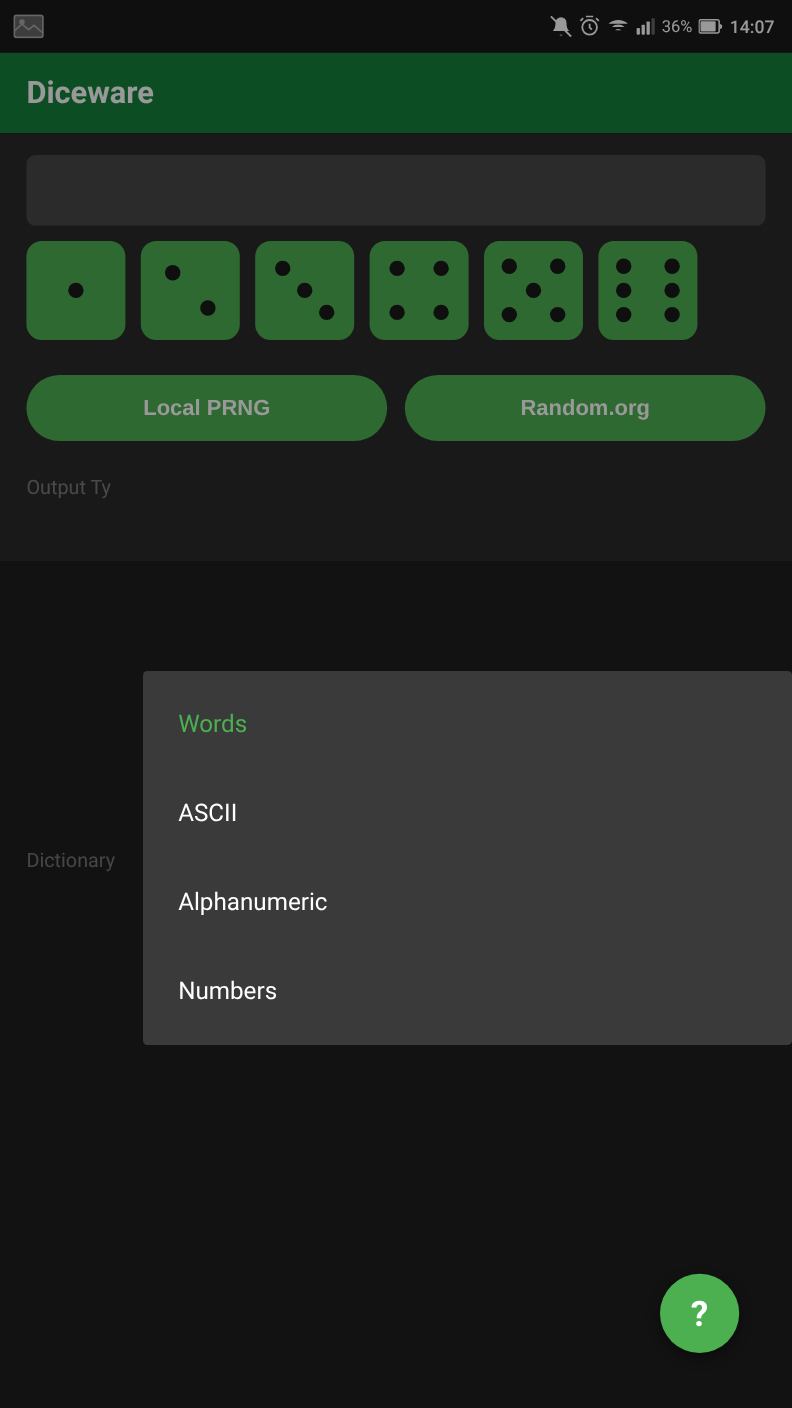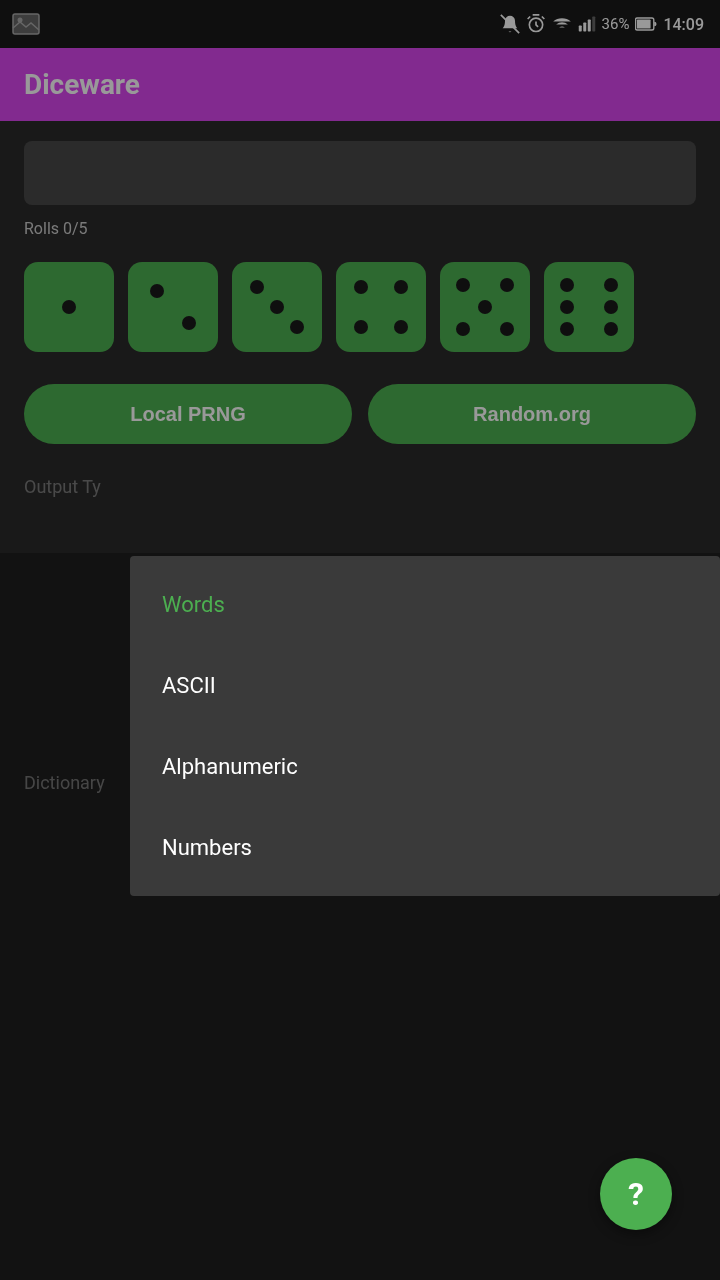--- a/index.html
+++ b/index.html
@@ -37,21 +37,21 @@
     .battery-text {
       font-size: 15px;
     }
     .time-text {
       font-size: 16px;
       font-weight: 500;
     }
 
     
     .app-header {
-      background-color: #d946ef;
+      background-color: #15803d;
       padding: 20px 32px 20px 24px;
     }
     .app-title {
       font-size: 28px;
       font-weight: bold;
       color: #ffffff;
     }
 
     
     .main-content {
@@ -172,21 +172,21 @@
       left: 0;
       width: 720px;
       height: 1280px;
       background: rgba(0,0,0,0.4);
       z-index: 10;
     }
 
     
     .dropdown-menu {
       position: absolute;
-      top: 556px;
+      top: 610px;
       left: 130px;
       width: 590px;
       background-color: #3a3a3a;
       border-radius: 4px;
       z-index: 20;
       padding: 8px 0;
     }
 
     .dropdown-item {
       padding: 28px 32px;
@@ -268,33 +268,32 @@
       <rect x="13" y="6" width="4" height="16" rx="1"></rect>
       <rect x="19" y="2" width="4" height="20" rx="1" fill="#666"></rect>
     </svg>
     <span class="battery-text">36%</span>
 
     <svg width="22" height="14" viewBox="0 0 24 14" fill="none">
       <rect x="0.5" y="0.5" width="20" height="13" rx="2" stroke="white" stroke-width="1.5"></rect>
       <rect x="2" y="2" width="15" height="10" rx="1" fill="white"></rect>
       <path d="M21 4.5v5a2 2 0 0 0 0-5z" fill="white"></path>
     </svg>
-    <span class="time-text">14:09</span>
+    <span class="time-text">14:07</span>
   </div>
 </div>
 
 <div class="app-header">
   <span class="app-title">Diceware</span>
 </div>
 
 <div class="main-content">
 
   <div class="result-field"></div>
 
-  <div class="rolls-text">Rolls 0/5</div>
 
   <div class="dice-row">
 
     <div class="die die-1">
       <span class="dot dot-1"></span>
     </div>
 
     <div class="die die-2">
       <span class="dot dot-1"></span>
       <span class="dot dot-2"></span>

